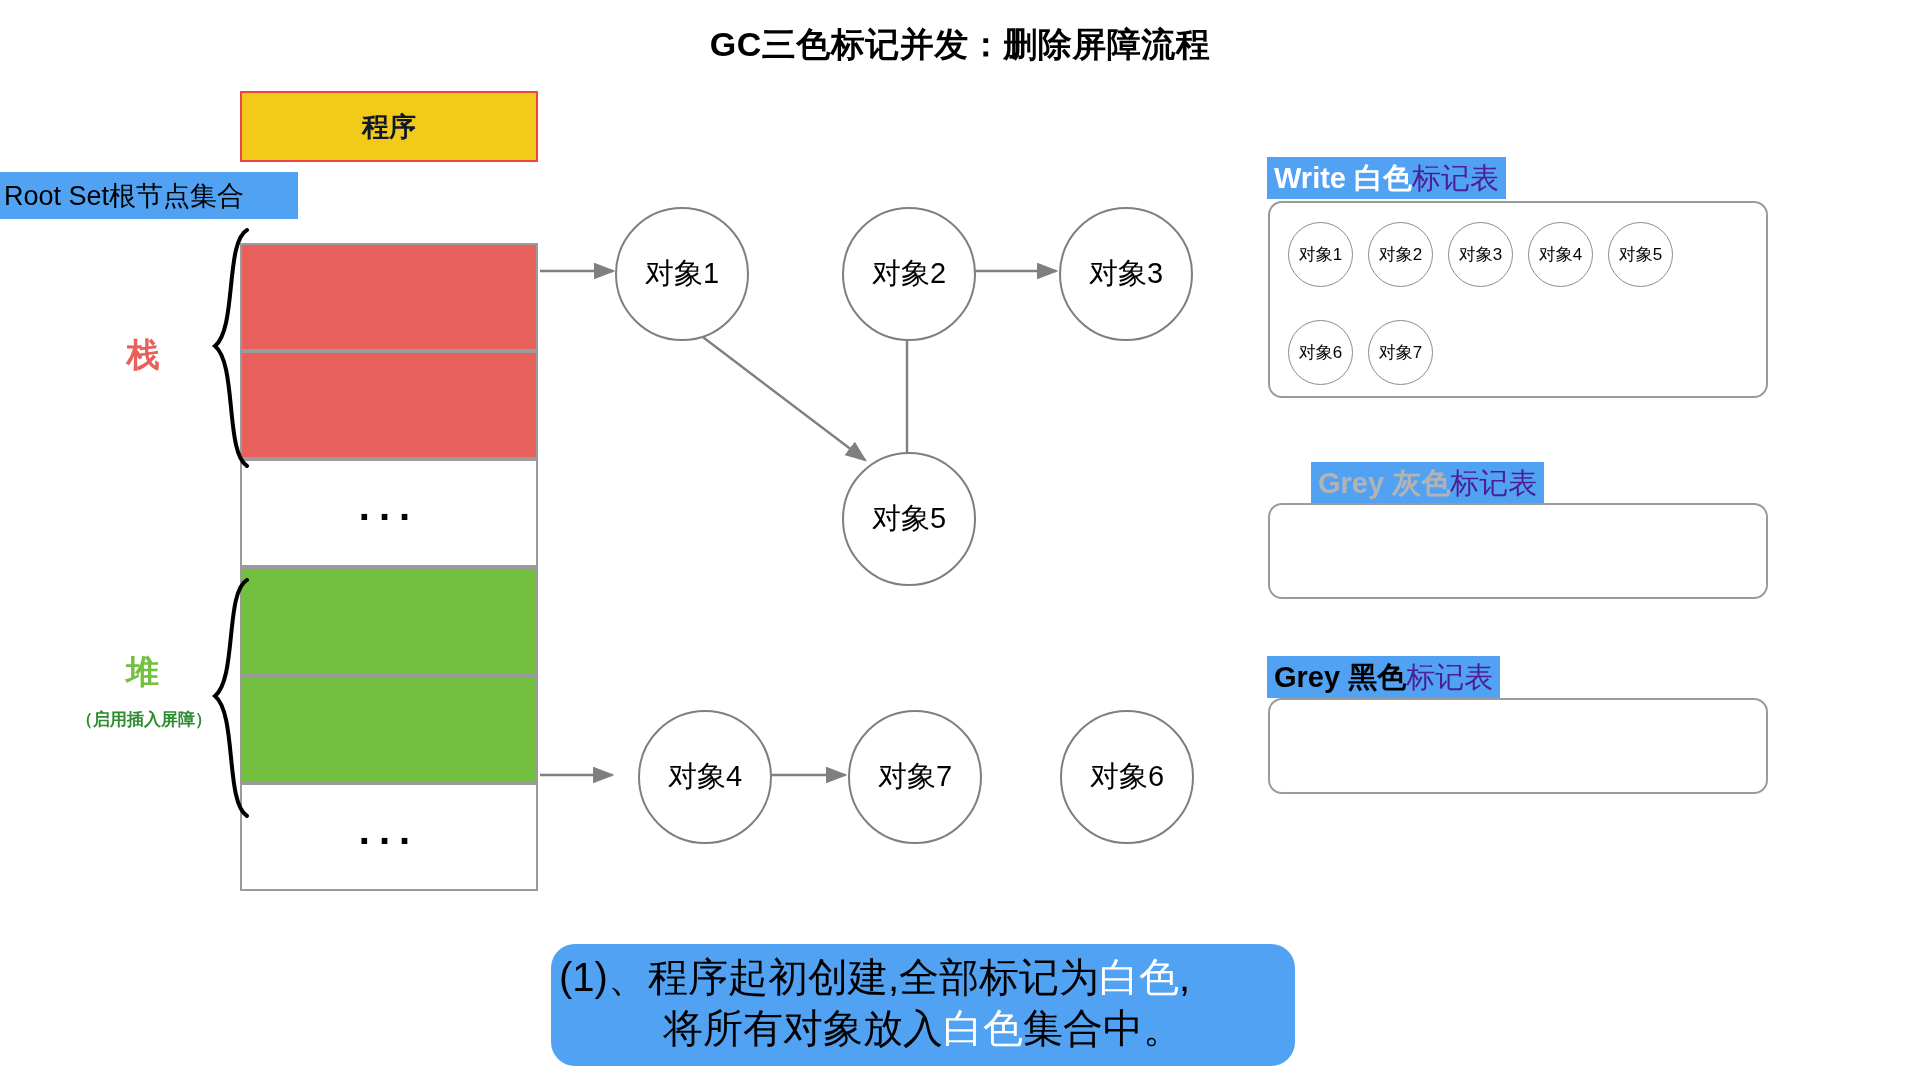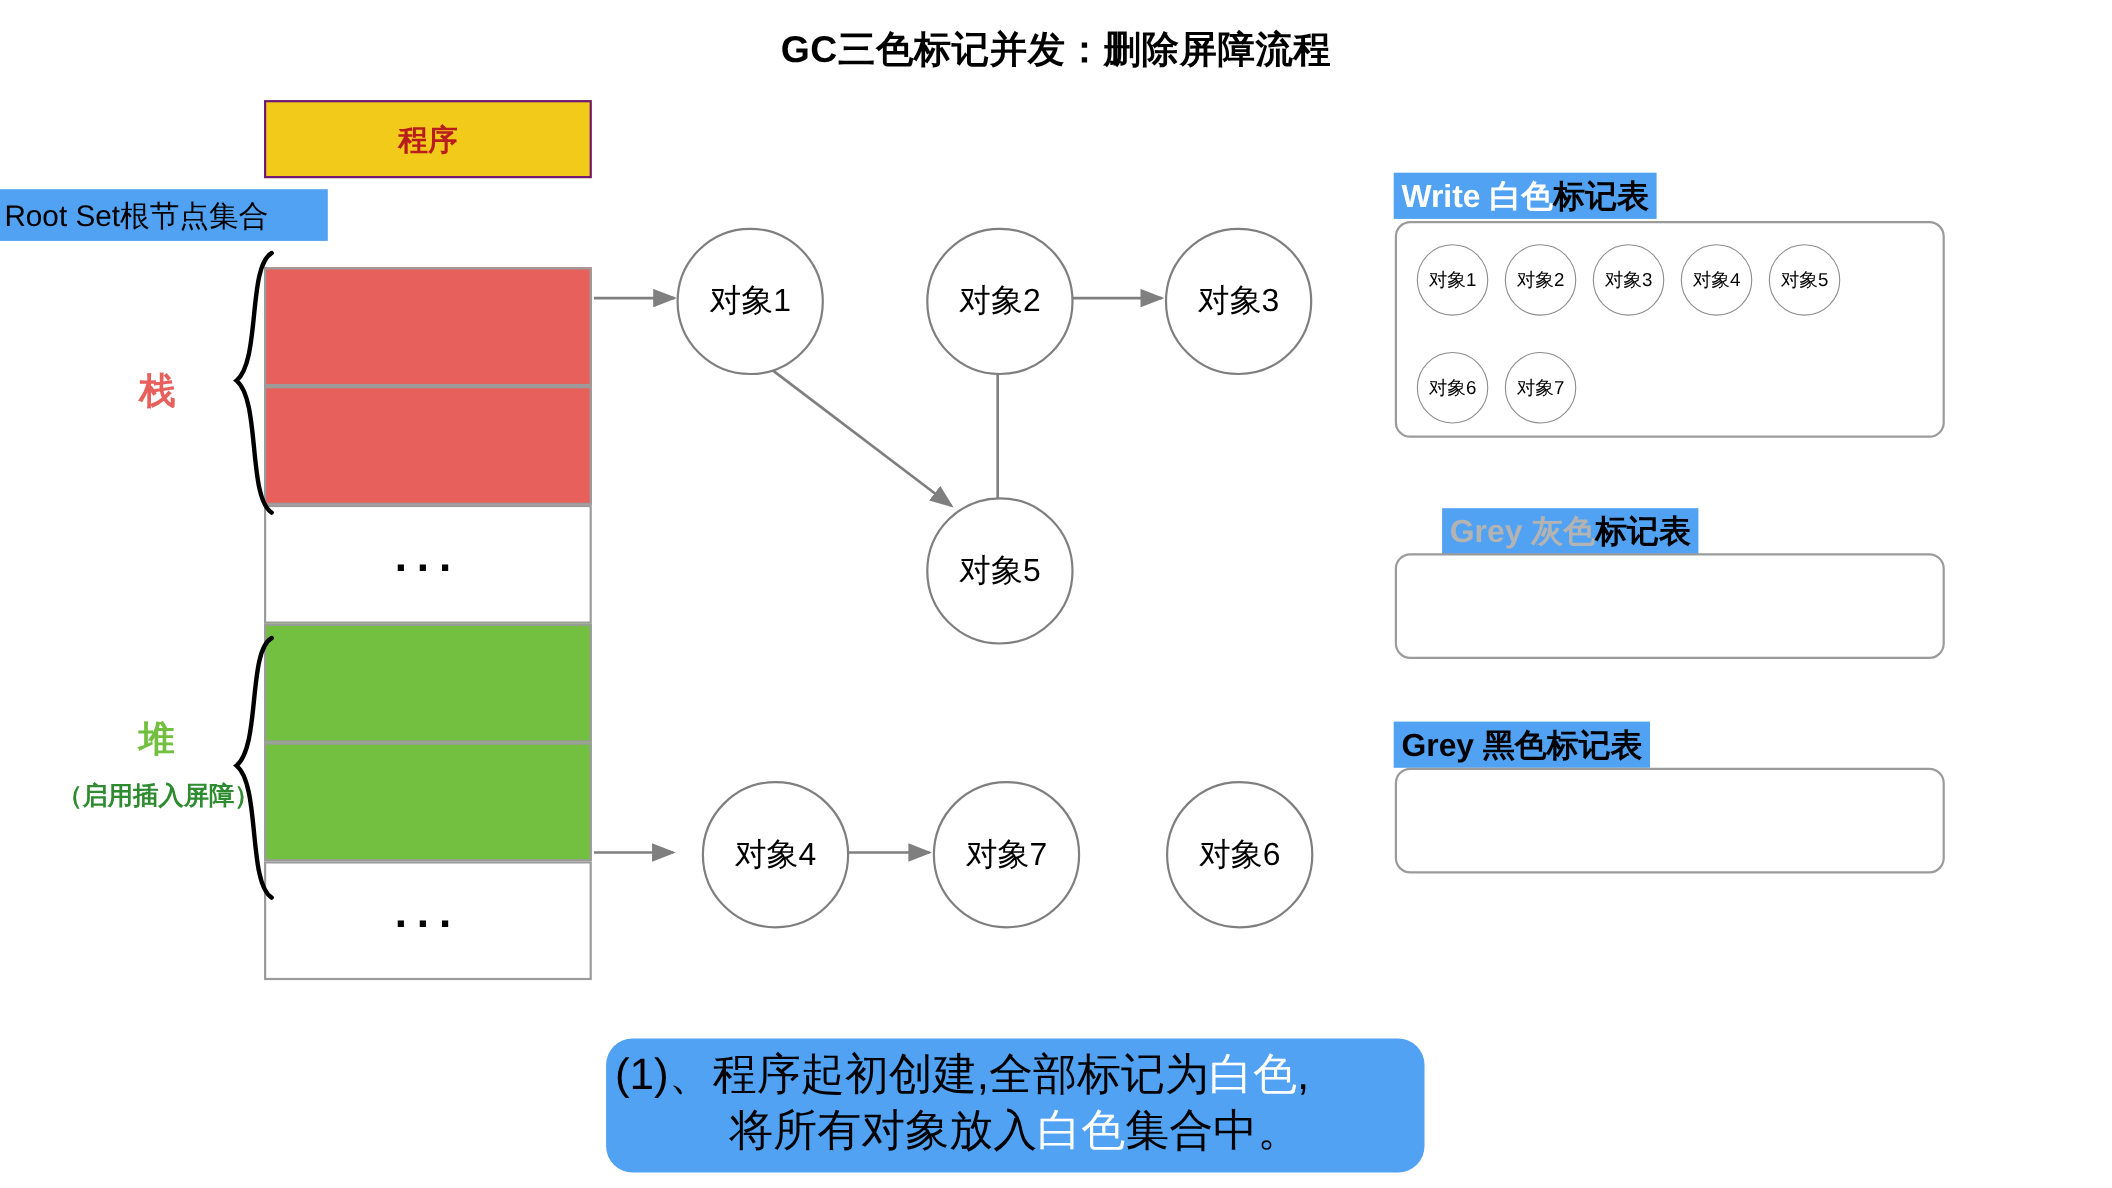--- a/index.html
+++ b/index.html
@@ -6,57 +6,57 @@
   body{width:1920px;height:1080px;position:relative;overflow:hidden;
        font-family:"Liberation Sans","DejaVu Sans",sans-serif;}
 
   
   #title{position:absolute;left:0;top:22px;width:1920px;text-align:center;
          font-size:34px;font-weight:bold;color:#000;letter-spacing:.5px;}
 
   
   #memcol{position:absolute;left:240px;top:91px;width:298px;}
   .memrow{box-sizing:border-box;width:298px;position:relative;}
-  #prog{height:71px;background:#f2cb1a;border:2px solid #701a75;
+  #prog{height:71px;background:#f2cb1a;border:2px solid #ef4444;
         display:flex;align-items:center;justify-content:center;
-        color:#b91c1c;font-size:27px;font-weight:bold;}
+        color:#0f172a;font-size:27px;font-weight:bold;}
   #rootset{position:absolute;left:-5px;top:172px;width:303px;height:47px;
         background:#51a2f2;display:flex;align-items:center;
         padding-left:9px;box-sizing:border-box;font-size:27px;color:#000;}
   .slot{box-sizing:border-box;width:298px;border:2px solid #9b9b9b;}
   .red{background:#e8605b;height:108px;}
   .green{background:#73bf3f;height:108px;}
   .dots{background:#fff;height:108px;display:flex;align-items:center;
         justify-content:center;color:#000;font-size:40px;letter-spacing:9px;
         font-weight:bold;padding-bottom:14px;box-sizing:border-box;}
 
   
   .bracelbl{position:absolute;text-align:center;font-weight:bold;}
   #stack-label{left:88px;top:333px;width:110px;font-size:33px;color:#e8605b;}
   #heap-label{left:80px;top:650px;width:125px;font-size:33px;color:#73bf3f;}
   #heap-sub{position:absolute;left:20px;top:708px;width:248px;text-align:center;
-            font-size:23px;font-weight:bold;color:#2e8b30;}
+            font-size:17px;font-weight:bold;color:#2e8b30;}
   svg.brace{position:absolute;overflow:visible;}
 
   
   .node{position:absolute;border:2px solid #7f7f7f;border-radius:50%;
         background:#fff;display:flex;align-items:center;justify-content:center;
         font-size:29px;color:#000;}
   #graph-arrows{position:absolute;left:0;top:0;width:1920px;height:1080px;
                 pointer-events:none;}
 
   
   .tbl{position:absolute;}
   .tbl-head{position:absolute;background:#51a2f2;height:42px;
             display:flex;align-items:flex-end;padding:0 7px;box-sizing:border-box;
             font-size:29px;font-weight:bold;white-space:nowrap;}
   .tbl-head .hi-white{color:#fff;}
   .tbl-head .hi-grey{color:#b3b3b3;}
   .tbl-head .hi-black{color:#000;}
-  .tbl-head .rest{color:#000000;font-weight:bold;}
+  .tbl-head .rest{color:#4c1d95;font-weight:normal;}
   .tbl-body{position:absolute;border:2px solid #9b9b9b;border-radius:14px;
             background:#fff;box-sizing:border-box;}
   .chiprow{position:absolute;display:flex;gap:15px;}
   .chip{width:63px;height:63px;border:1.5px solid #8c8c8c;border-radius:50%;
         background:#fff;display:flex;align-items:center;justify-content:center;
         font-size:17px;color:#000;}
 
   
   #caption{position:absolute;left:551px;top:944px;width:744px;
            background:#51a2f2;padding:8px 0 12px;box-sizing:border-box;

